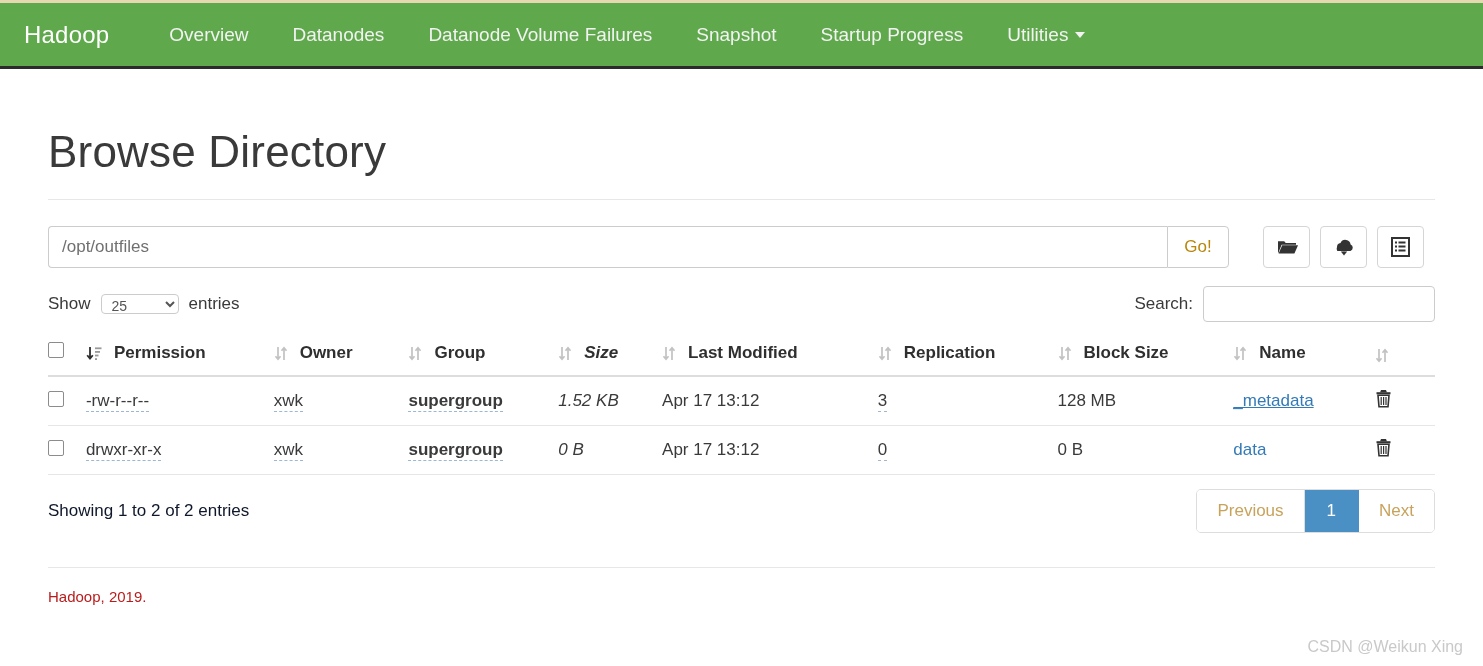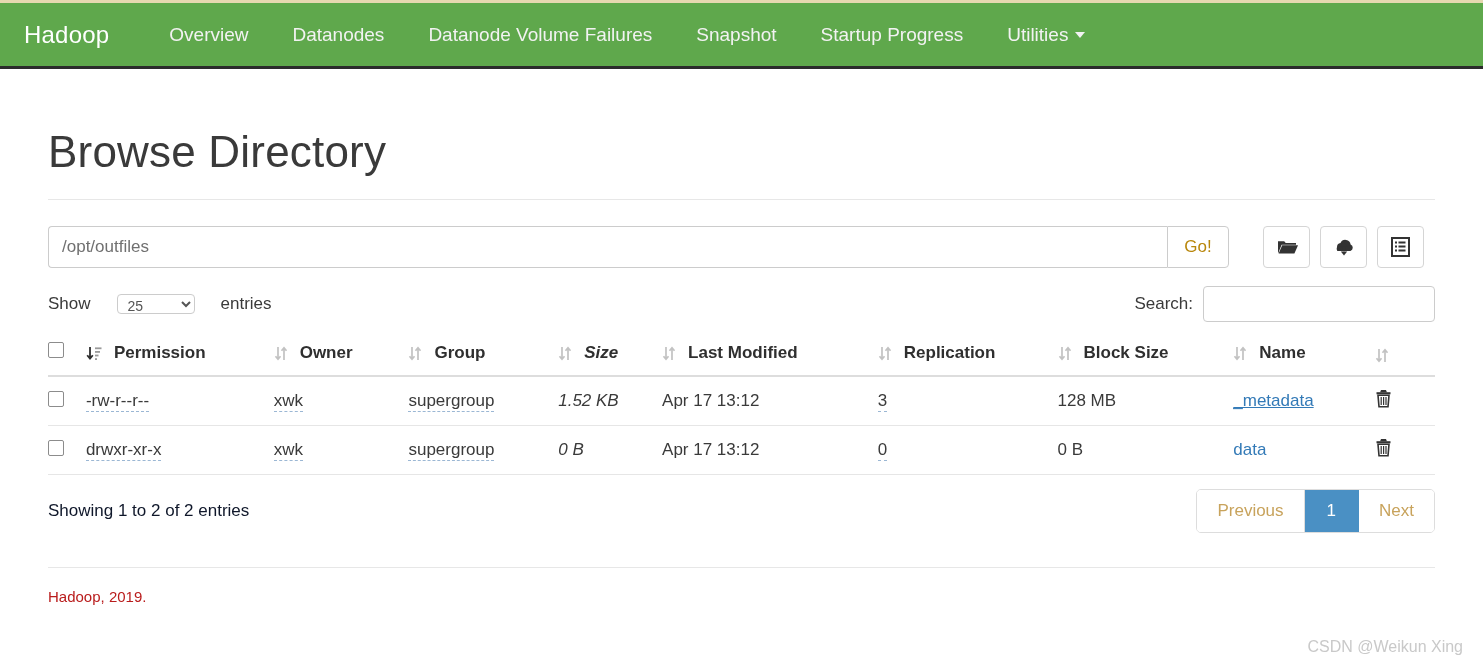--- a/index.html
+++ b/index.html
@@ -134,21 +134,20 @@
     display: flex;
     align-items: center;
     justify-content: space-between;
     margin-bottom: 14px;
   }
   .dt-length {
     display: flex;
     align-items: center;
     font-size: 17px;
     color: #3a3a3a;
-    gap: 16px;
   }
   .dt-length .lbl-pre { margin-right: 10px; }
   .dt-length .lbl-post { margin-left: 10px; }
   .length-select {
     height: 20px;
     width: 78px;
     border: 1px solid #cccccc;
     border-radius: 4px;
     background: #fff;
     font-size: 14px;
@@ -197,21 +196,21 @@
     border-bottom: 1px solid #e6e6e6;
     color: #3a3a3a;
     white-space: nowrap;
     vertical-align: middle;
   }
   .th-inner { display: flex; align-items: center; }
   .sort-icon { margin-right: 12px; display: inline-flex; }
   .col-check { width: 38px; }
   .col-perm { width: 188px; }
   .col-owner { width: 135px; }
-  .col-group { width: 150px; }
+  .col-group { width: 150px; font-weight: bold; }
   .col-size { width: 104px; font-style: italic; }
   .col-mod { width: 216px; }
   .col-repl { width: 180px; }
   .col-block { width: 176px; }
   .col-name { width: 142px; }
   .col-trash { width: 60px; }
 
   .row-check {
     width: 16px; height: 16px;
     border: 1px solid #8c8c8c;

